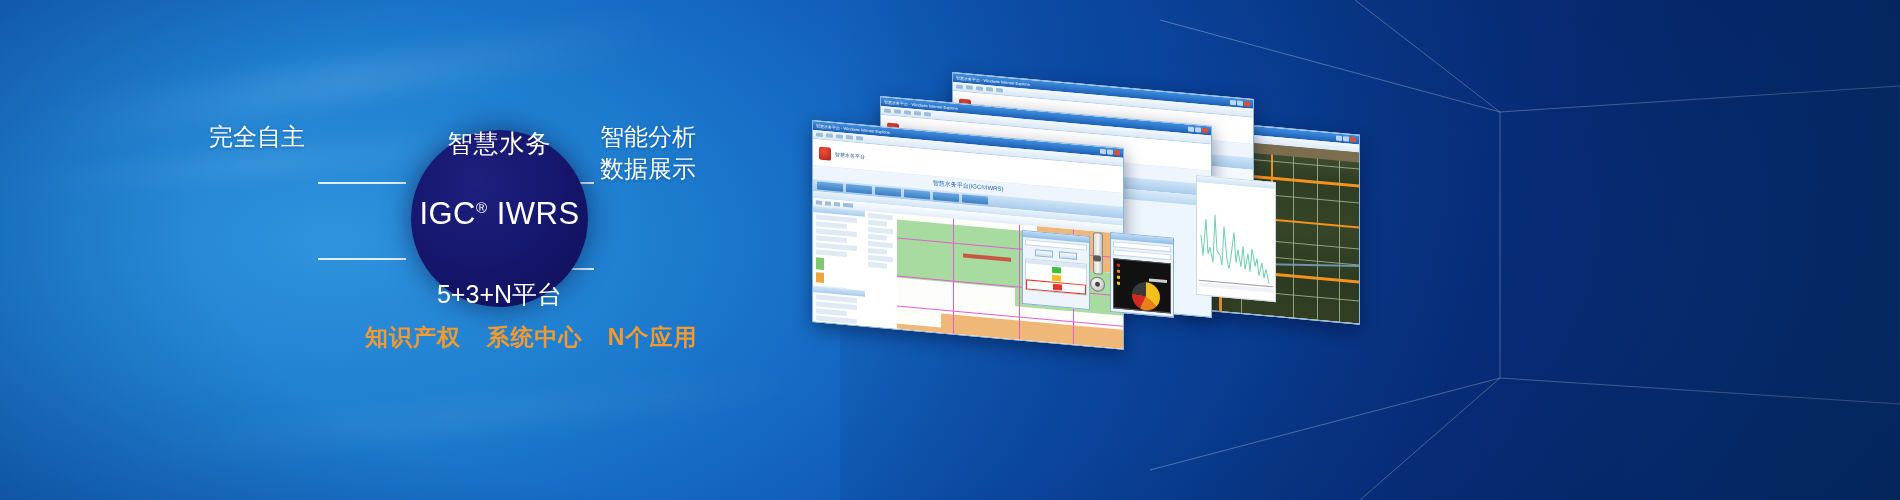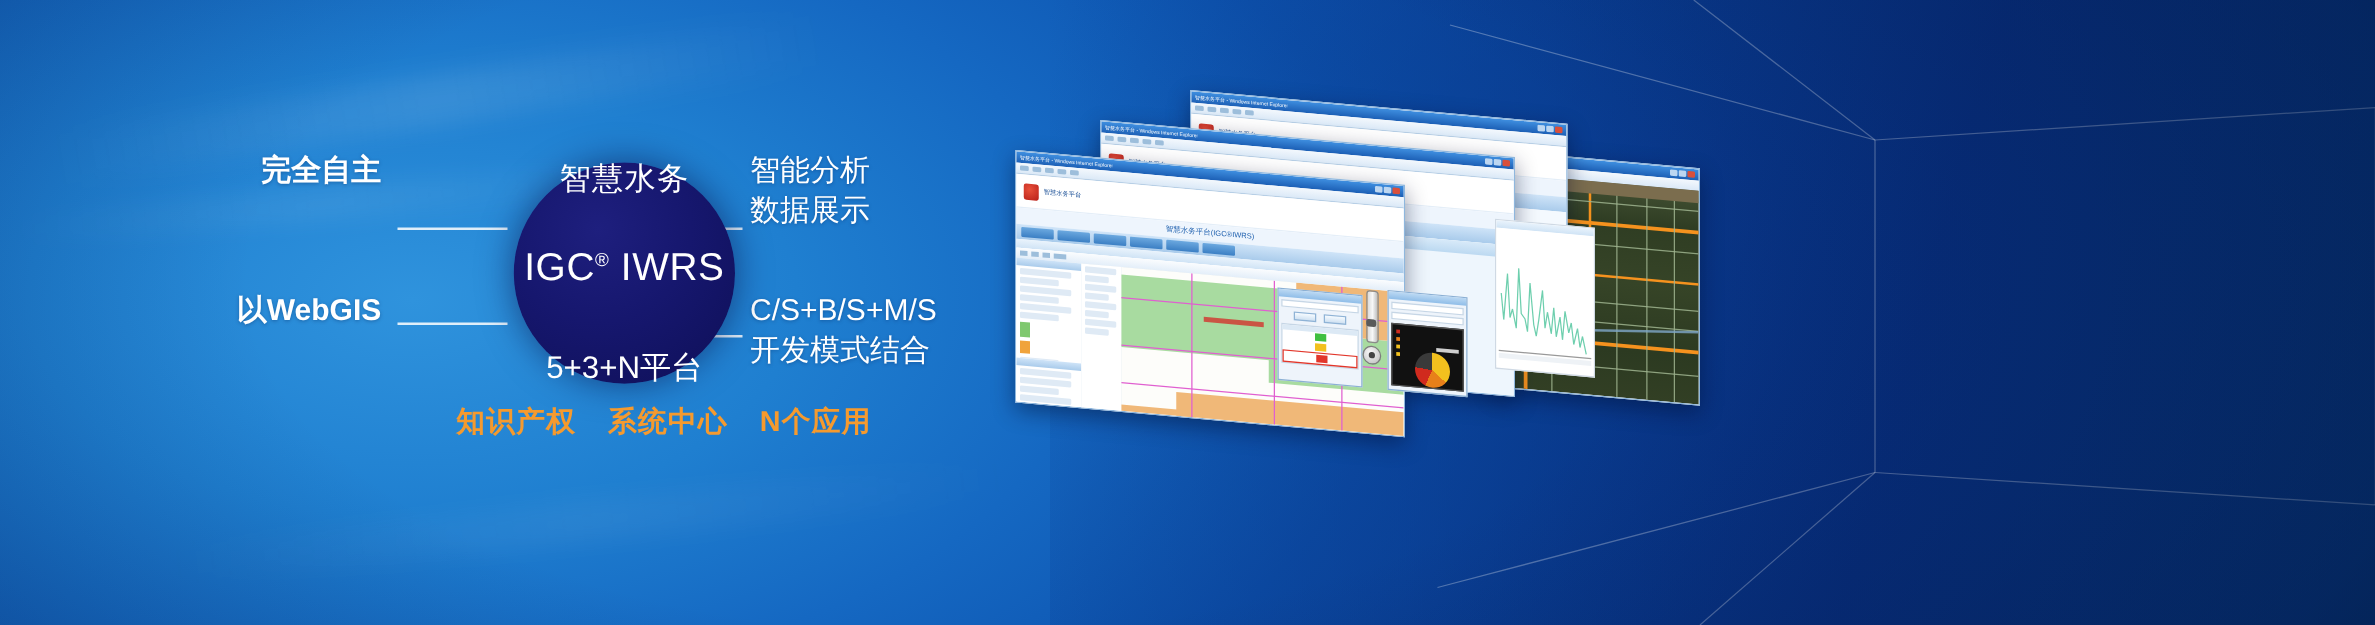--- a/index.html
+++ b/index.html
@@ -41,21 +41,21 @@
   }
   .badge .l1{font-size:25px;letter-spacing:1px;font-weight:400;margin-bottom:6px;}
   .badge .l2{font-size:31px;font-weight:400;letter-spacing:.5px;margin-bottom:14px;white-space:nowrap;}
   .badge .l2 sup{font-size:15px;vertical-align:super;}
   .badge .l3{font-size:25px;font-weight:400;letter-spacing:0px;}
 
   
   .feat{position:absolute;color:#fff;font-size:24px;line-height:1.32;white-space:nowrap;
         text-shadow:0 1px 3px rgba(0,30,80,.35);}
   .feat .ln{display:block;}
-  .feat.right-al{text-align:right;font-weight:bold;}
+  .feat.right-al{text-align:right;}
   .feat.tl{left:165px;top:121px;width:140px;}
   .feat.bl{left:145px;top:233px;width:160px;}
   .feat.tr{left:600px;top:121px;}
   .feat.br{left:600px;top:233px;}
 
   .connector{position:absolute;height:2px;background:rgba(255,255,255,.85);}
   .c-tl{left:318px;top:182px;width:88px;}
   .c-bl{left:318px;top:258px;width:88px;}
   .c-tr{left:524px;top:182px;width:70px;}
   .c-br{left:524px;top:268px;width:70px;}
@@ -424,29 +424,24 @@
 
   <div class="connector c-tl"></div>
   <div class="connector c-bl"></div>
   <div class="connector c-tr"></div>
   <div class="connector c-br"></div>
 
   <div class="feat tl right-al">
     <span class="ln">完全自主</span>
   </div>
   <div class="feat bl right-al">
-    <span class="ln">以WebGIS</span>
   </div>
   <div class="feat tr">
     <span class="ln">智能分析</span>
     <span class="ln">数据展示</span>
-  </div>
-  <div class="feat br">
-    <span class="ln">C/S+B/S+M/S</span>
-    <span class="ln">开发模式结合</span>
   </div>
 
   <div class="badge">
     <span class="l1">智慧水务</span>
     <span class="l2"><span>IGC</span><sup>®</sup>&nbsp;<span>IWRS</span></span>
     <span class="l3">5+3+N平台</span>
   </div>
 
   <div class="tagline">
     <span>知识产权</span>

